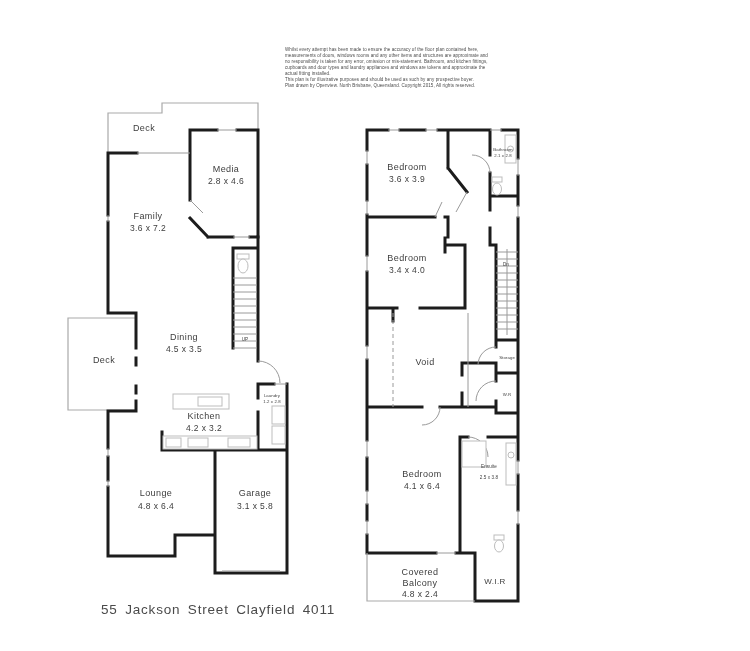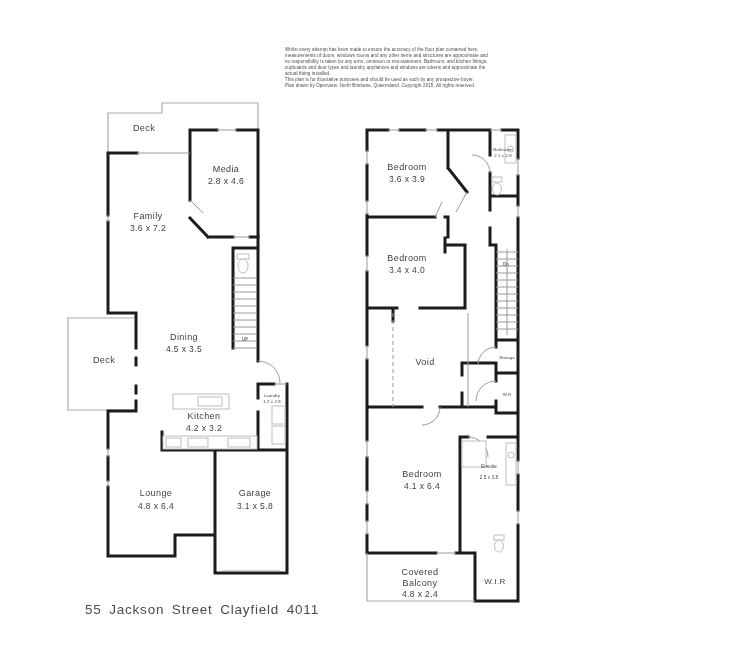--- a/index.html
+++ b/index.html
@@ -5,21 +5,21 @@
   html,body{margin:0;padding:0;background:#ffffff;}
   .canvas{position:relative;width:688px;height:651px;background:#ffffff;overflow:hidden;
           font-family:"Liberation Sans", sans-serif;}
   .disclaimer{position:absolute;left:285px;top:46px;width:460px;
               transform:scale(0.5);transform-origin:top left;
               font-size:9px;line-height:1.35;color:#4a4a4a;letter-spacing:0.2px;}
   .disclaimer div{white-space:nowrap;}
   .plan{position:absolute;}
   .plan-ground{left:60px;top:98px;}
   .plan-upper{left:360px;top:125px;}
-  .address{position:absolute;left:85px;top:602px;width:250px;text-align:left;
+  .address{position:absolute;left:85px;top:602px;width:250px;text-align:right;
            font-size:13.5px;color:#4a4a4a;letter-spacing:0.8px;word-spacing:3px;}
   svg text{fill:#3d3d3d;letter-spacing:0.4px;}
   .room-name{font-size:9px;}
   .room-dims{font-size:8.5px;}
   .tiny{font-size:4.3px;letter-spacing:0.1px;}
   .tiny2{font-size:4.6px;letter-spacing:0.1px;}
   .small-name{font-size:8px;}
   .wall{stroke:#1c1c1c;stroke-width:3;fill:none;stroke-linecap:square;}
   .thin{stroke:#9a9a9a;stroke-width:1;fill:none;}
   .outline{stroke:#a9a9a9;stroke-width:1.2;fill:none;}

